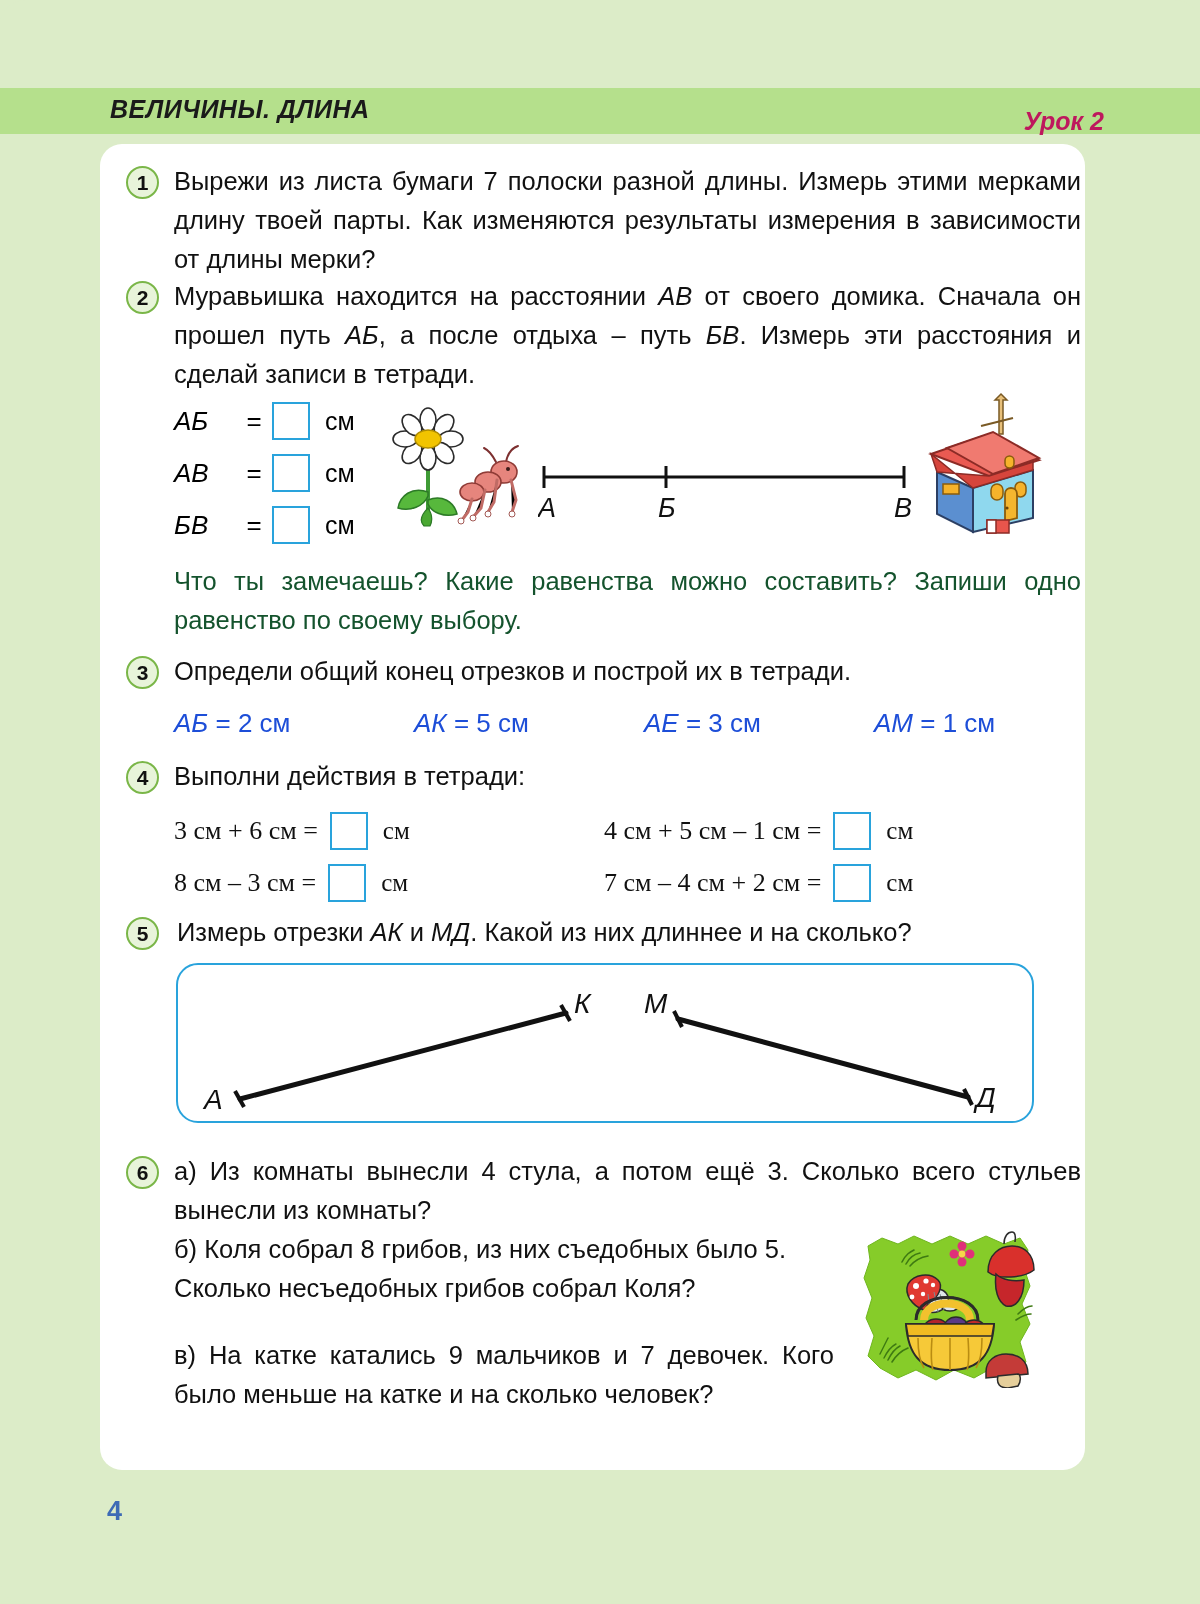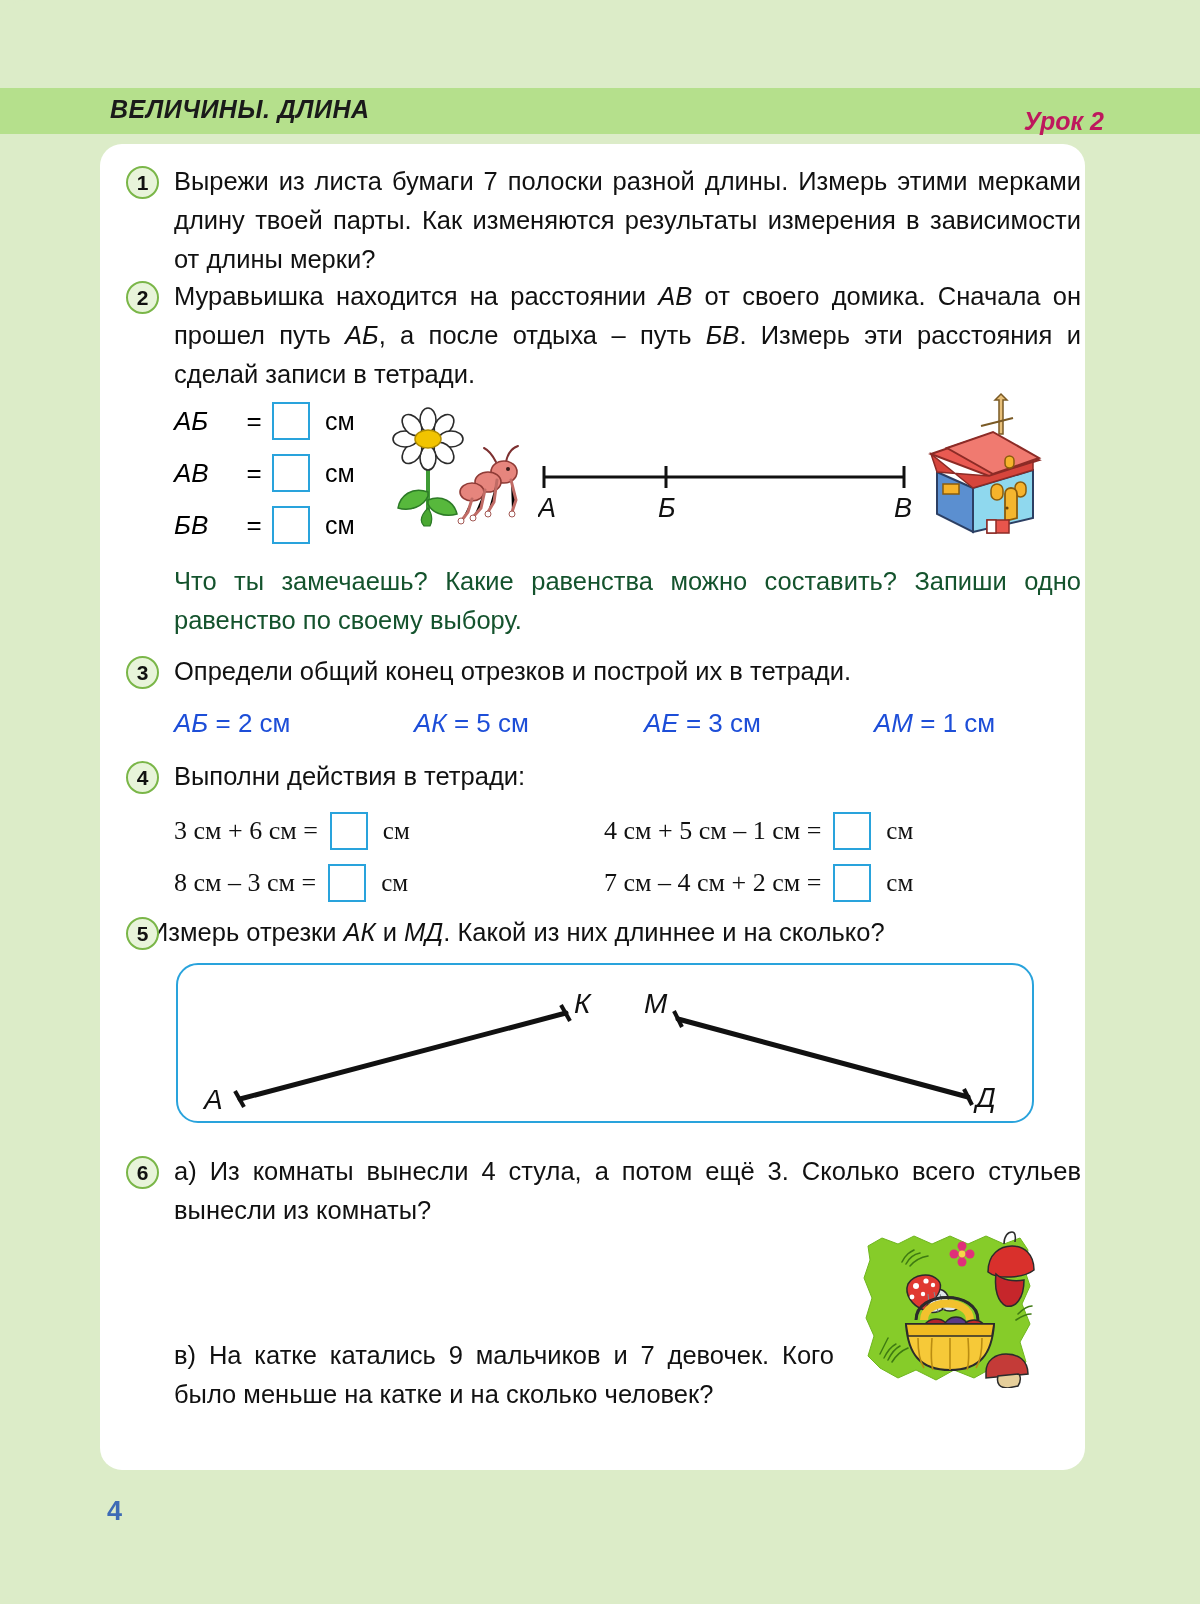--- a/index.html
+++ b/index.html
@@ -118,21 +118,21 @@
   .t4-grid { position:absolute; left:174px; top:805px; width:890px;font-family:Liberation Serif, serif; }
   .t4-line { display:flex; align-items:center; height:52px; margin-bottom:0px; }
   .t4-cell { display:flex; align-items:center; font-size:26px; color:#111; }
   .t4-cell.left { width:430px; }
   .t4-expr { white-space:nowrap; }
   .t4-cell .ansbox { margin-left:12px; }
 
   
   #task5 { left:126px; top:913px; width:955px; }
   #task5 .badge { left:0px; top:4px; }
-  #task5 .txt { margin-left:24px; width:907px; }
+  #task5 .txt { margin-left:51px; width:907px; }
 
   .segbox {
     position:absolute; left:176px; top:963px;
     width:858px; height:160px;
     border:2.5px solid #29a3dc; border-radius:22px;
     background:#fff;
   }
 
   
   #task6 { left:126px; top:1152px; width:955px; }
@@ -339,20 +339,21 @@
       <line x1="786" y1="124" x2="794" y2="140" stroke="#111" stroke-width="4"></line>
       <text x="466" y="48" font-family="Liberation Sans, sans-serif" font-size="28" font-style="italic" fill="#111">М</text>
       <text x="798" y="142" font-family="Liberation Sans, sans-serif" font-size="28" font-style="italic" fill="#111">Д</text>
     </svg>
   </div>
 
   <div class="task" id="task6">
     <div class="badge">6</div>
     <div class="body-text txt">а) Из комнаты вынесли 4 стула, а потом ещё 3. Сколько всего стульев вынесли из комнаты?</div>
   </div>
+  <div class="t6b">б) Коля собрал 8 грибов, из них съедобных было 5. Сколько несъедобных грибов собрал Коля?</div>
   <div class="t6c">в) На катке катались 9 мальчиков и 7 девочек. Кого было меньше на катке и на сколько человек?</div>
 
   <div class="basket">
     <svg width="178" height="160" viewBox="0 0 178 160">
 
       <path d="M10 18 L24 10 L40 16 L56 8 L74 16 L92 8 L110 16 L128 8 L146 16 L162 10 L170 22
                L166 40 L172 58 L164 76 L172 96 L162 114 L168 134 L152 146 L134 140 L116 150
                L96 142 L78 152 L58 142 L40 150 L22 140 L10 128 L16 108 L8 90 L14 70 L6 50 L12 32 Z" fill="#86cc29" stroke="#6fb61e" stroke-width="1"></path>
 
       <g stroke="#3e7a12" stroke-width="1.6" fill="none" stroke-linecap="round">

